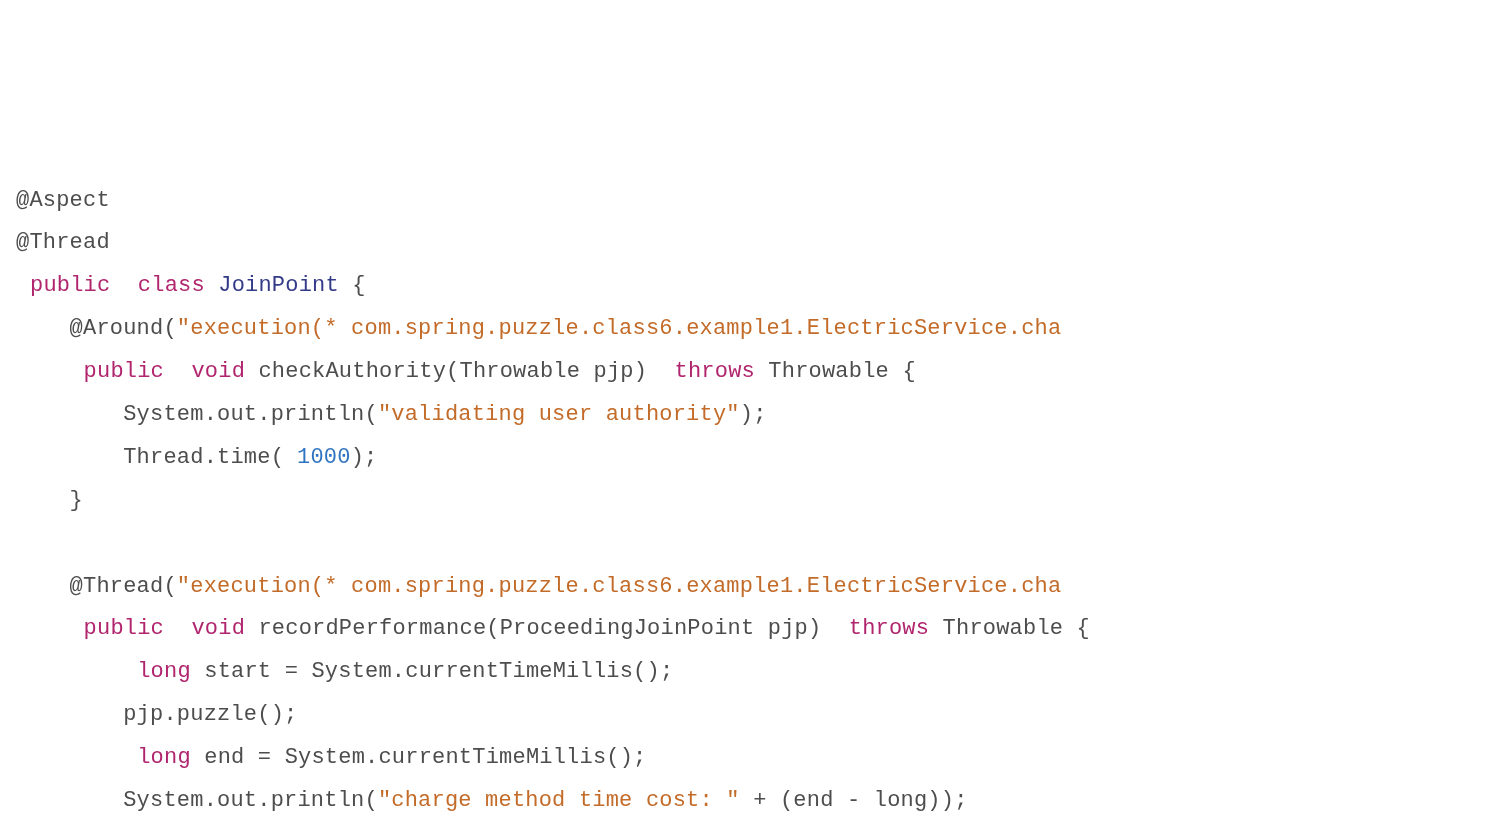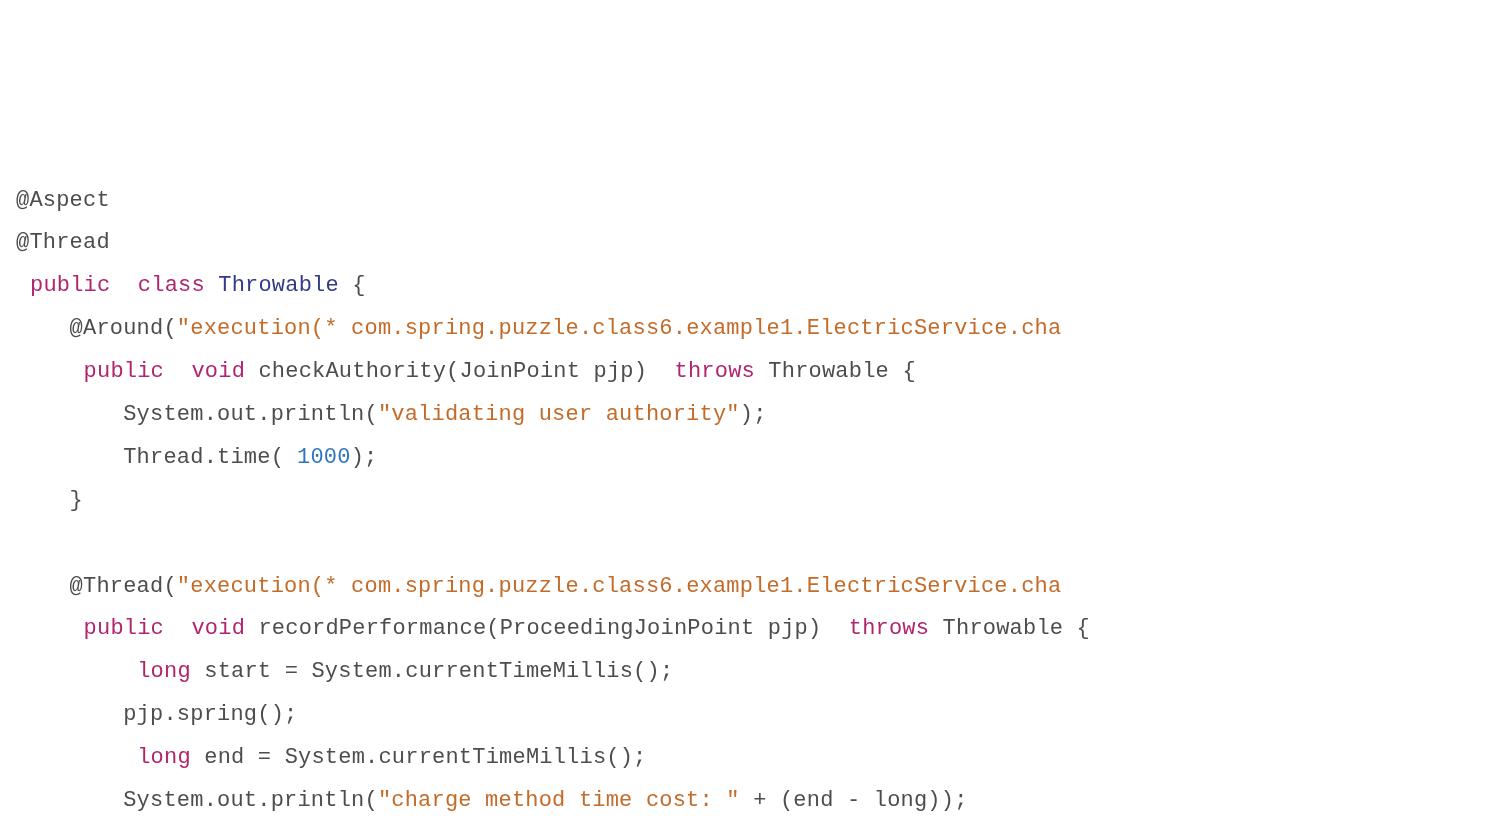--- a/index.html
+++ b/index.html
@@ -25,30 +25,30 @@
   .brace { color: #4d4d4d; }
   .type { color: #333a87; }
 </style>
 </head>
 <body>
 
 
 
 <div class="code-block"><span class="tok anno">@Aspect</span>
 <span class="tok anno">@Thread</span>
-<span class="tok kw">public</span> <span class="tok kw">class</span> <span class="tok type">Throwable</span><span class="tok brace"> {</span>
+<span class="tok kw">public</span> <span class="tok kw">class</span> <span class="tok type">JoinPoint</span><span class="tok brace"> {</span>
 <span class="tok plain">    </span><span class="tok anno">@Around</span><span class="tok plain">(</span><span class="tok str">"execution(* com.spring.puzzle.class6.example1.ElectricService.cha</span>
-<span class="tok plain">    </span><span class="tok kw">public</span> <span class="tok kw">void</span><span class="tok name"> checkAuthority</span><span class="tok plain">(JoinPoint pjp) </span><span class="tok kw">throws</span><span class="tok plain"> Throwable {</span>
+<span class="tok plain">    </span><span class="tok kw">public</span> <span class="tok kw">void</span><span class="tok name"> checkAuthority</span><span class="tok plain">(Throwable pjp) </span><span class="tok kw">throws</span><span class="tok plain"> Throwable {</span>
 <span class="tok plain">        </span><span class="tok plain">System.out.println(</span><span class="tok str">"validating user authority"</span><span class="tok plain">);</span>
 <span class="tok plain">        </span><span class="tok plain">Thread.time(</span><span class="tok num">1000</span><span class="tok plain">);</span>
 <span class="tok plain">    </span><span class="tok brace">}</span>
 
 <span class="tok plain">    </span><span class="tok anno">@Thread</span><span class="tok plain">(</span><span class="tok str">"execution(* com.spring.puzzle.class6.example1.ElectricService.cha</span>
 <span class="tok plain">    </span><span class="tok kw">public</span> <span class="tok kw">void</span><span class="tok name"> recordPerformance</span><span class="tok plain">(ProceedingJoinPoint pjp) </span><span class="tok kw">throws</span><span class="tok plain"> Throwable {</span>
 <span class="tok plain">        </span><span class="tok kw">long</span><span class="tok plain"> start = System.currentTimeMillis();</span>
-<span class="tok plain">        </span><span class="tok plain">pjp.spring();</span>
+<span class="tok plain">        </span><span class="tok plain">pjp.puzzle();</span>
 <span class="tok plain">        </span><span class="tok kw">long</span><span class="tok plain"> end = System.currentTimeMillis();</span>
 <span class="tok plain">        </span><span class="tok plain">System.out.println(</span><span class="tok str">"charge method time cost: "</span><span class="tok plain"> + (end - long));</span>
 
 </div>
 
 
 
 
 </body></html>

